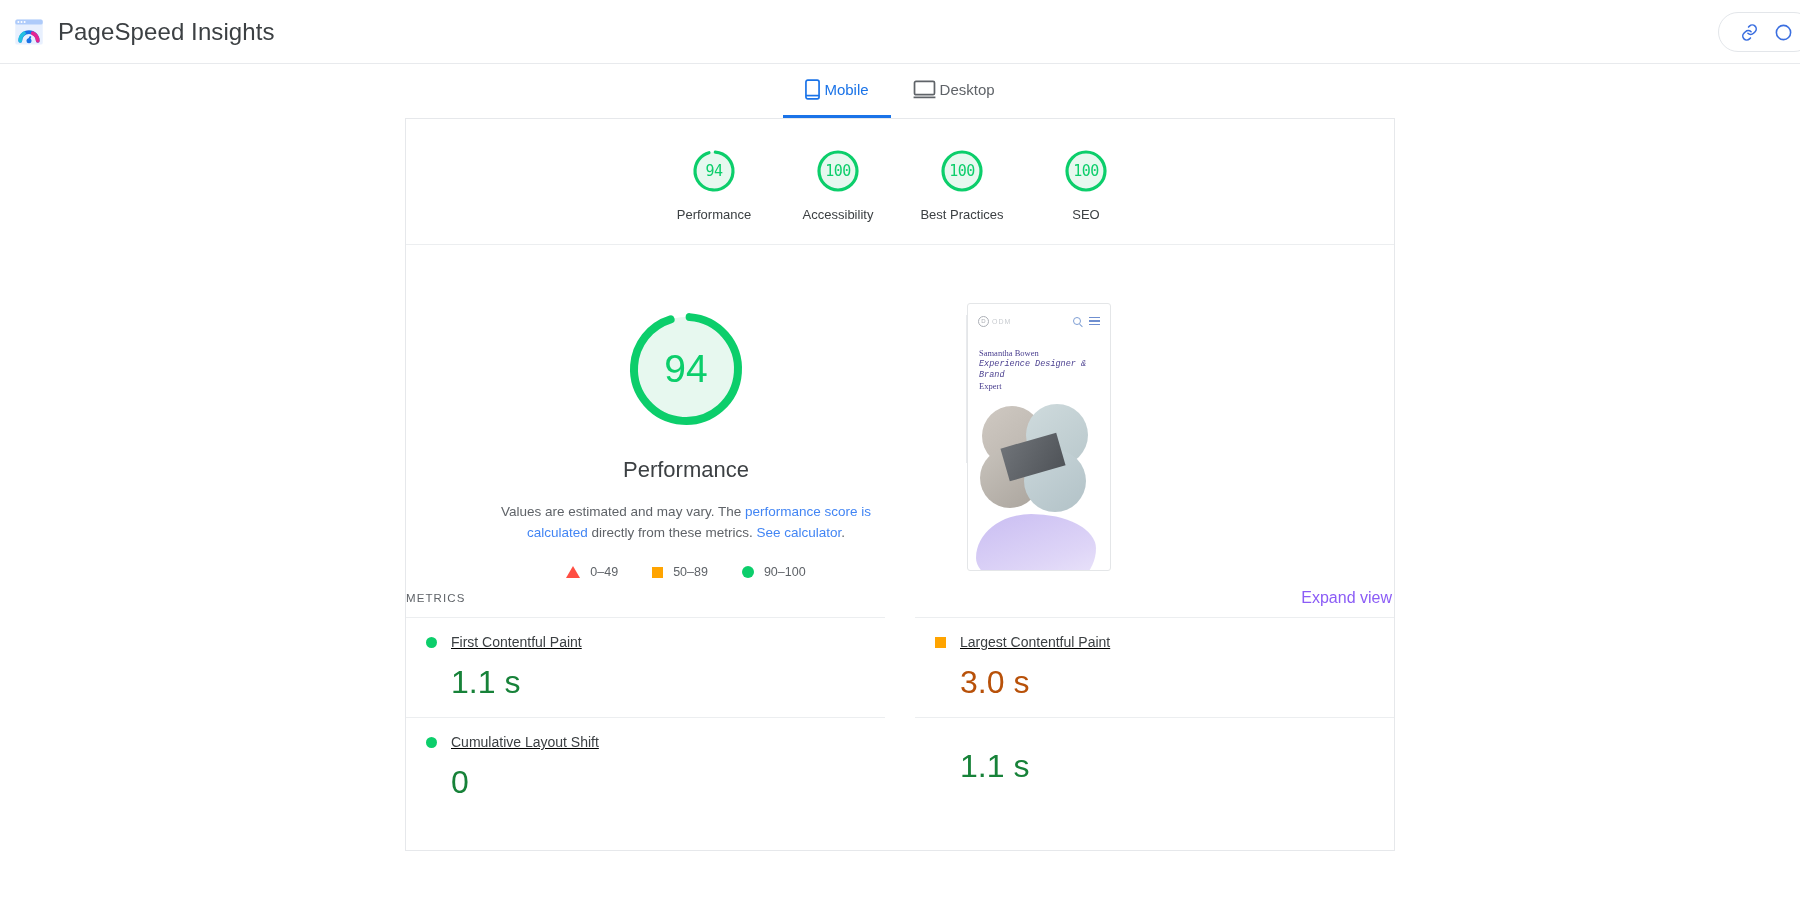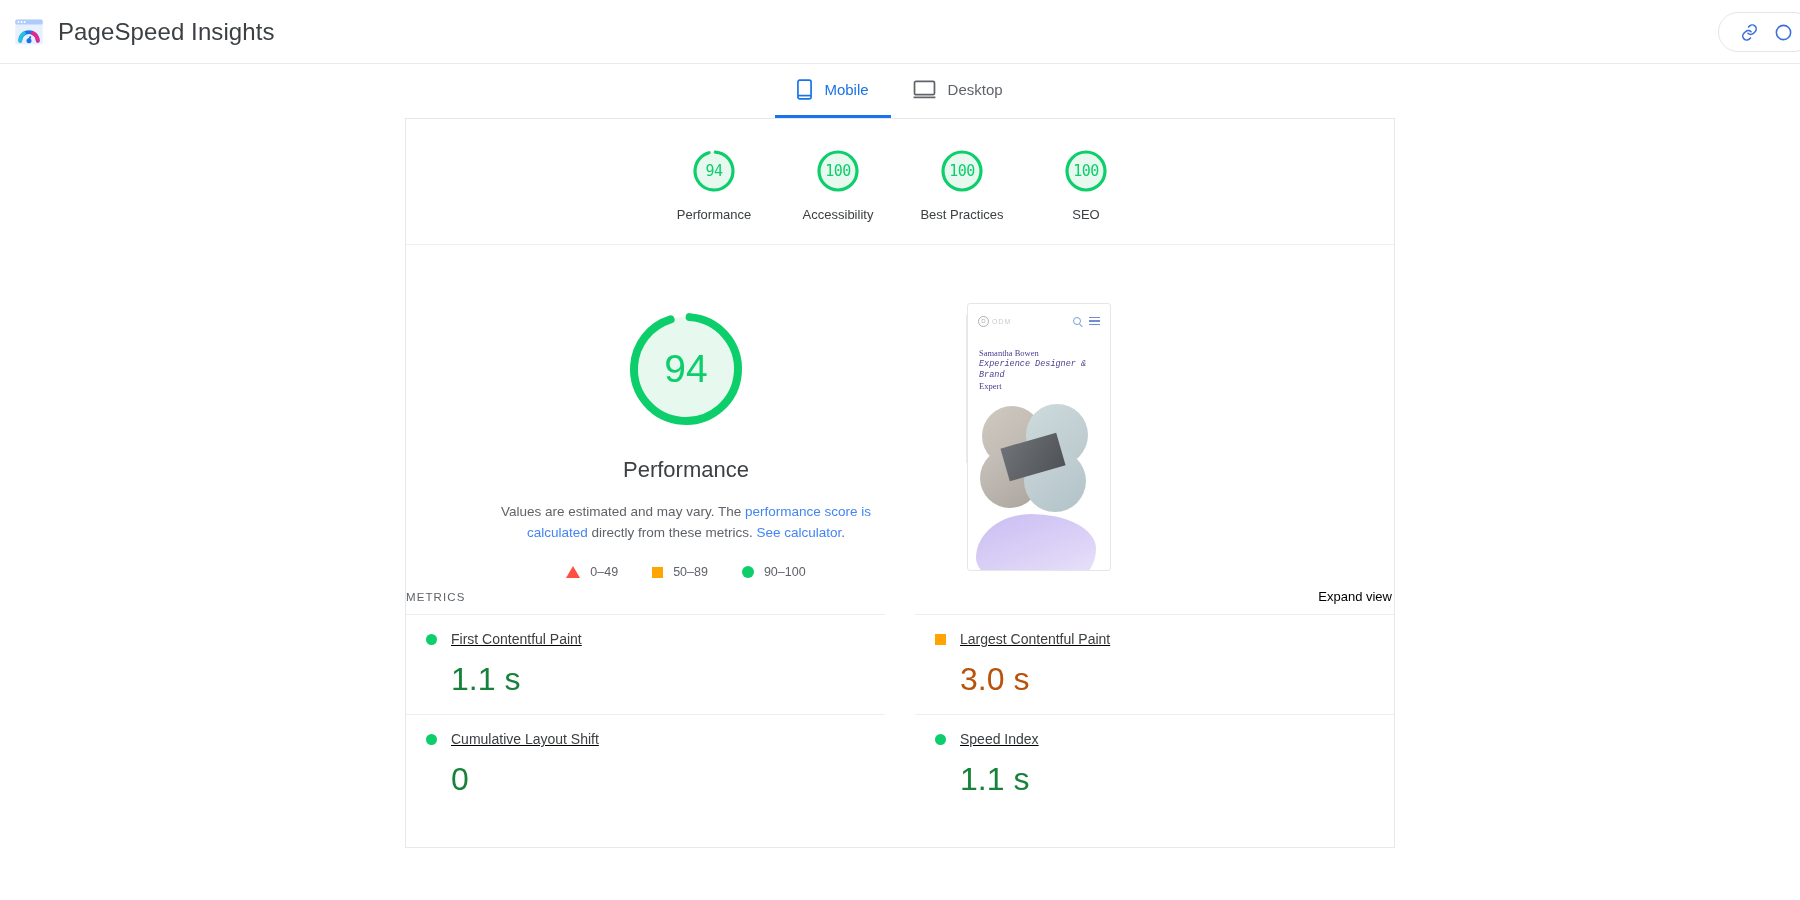--- a/index.html
+++ b/index.html
@@ -56,21 +56,21 @@
   .tabbar {
     height: 54px;
     display: flex;
     justify-content: center;
     align-items: stretch;
     gap: 0px;
   }
   .tab {
     display: flex;
     align-items: center;
-    gap: 12px;
+    gap: 4px;
     padding: 0 22px;
     font-size: 15px;
     color: #5f6368;
     cursor: pointer;
     position: relative;
     border-bottom: 3px solid transparent;
   }
   .tab.active { color: #1a73e8; border-bottom-color: #1a73e8; }
   .tab .tab-icon { display: flex; align-items: center; }
 
@@ -253,22 +253,22 @@
     padding: 10px 0 10px 0;
     margin: 0 0px;
   }
   .metrics-title {
     font-size: 11.5px;
     letter-spacing: 1.1px;
     color: #5f6368;
     font-weight: 400;
   }
   .expand-link {
-    font-size: 13px;
-    color: #000000;
+    font-size: 16px;
+    color: #8b5cf6;
     cursor: pointer;
     padding-right: 2px;
   }
   .metrics-grid {
     display: grid;
     grid-template-columns: 1fr 1fr;
     column-gap: 30px;
   }
   .metric-cell {
     padding: 16px 0 16px 20px;
@@ -484,24 +484,20 @@
 
       <div class="metric-cell">
         <div class="metric-row">
           <span class="m-dot" style="background:#0cce6b"></span>
           <span class="m-name">Cumulative Layout Shift</span>
         </div>
         <div class="m-value" style="color:#178239">0</div>
       </div>
 
       <div class="metric-cell">
-        <div class="metric-row">
-          <span class="m-dot" style="background:#0cce6b"></span>
-          <span class="m-name">Speed Index</span>
-        </div>
         <div class="m-value" style="color:#178239">1.1 s</div>
       </div>
 
       <div class="metric-cell" style="border-top:1px solid transparent"></div>
     </div>
 
   </div>
 </div>
 
 </body></html>

